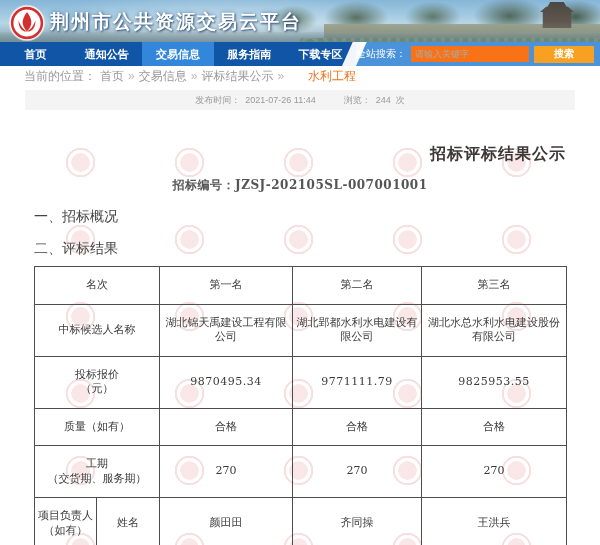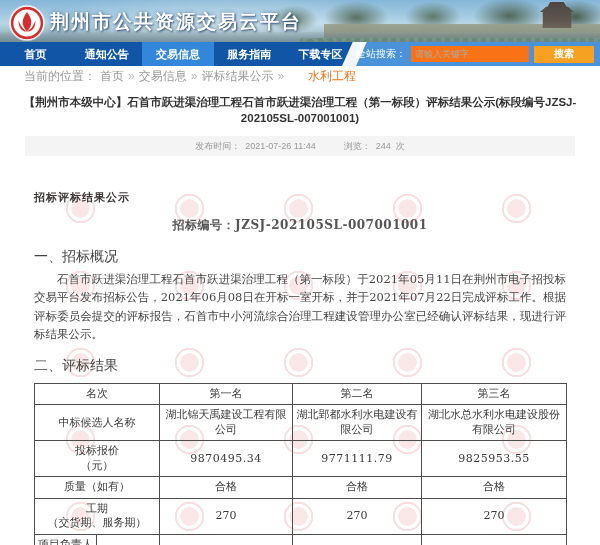--- a/index.html
+++ b/index.html
@@ -64,31 +64,31 @@
     padding: 8px 10px 6px; line-height: 1.4; }
   .meta-bar { height: 20px; margin: 4px 25px 0; background: #f4f4f4; display: flex;
     align-items: center; justify-content: center; font-size: 9px; color: #999; gap: 5px; }
   .meta-gap { width: 18px; }
 
   
   .content { position: relative; padding: 0 34px;
     font-family: "DejaVu Serif", "Liberation Serif", serif; color: #444;
     background-image: radial-gradient(circle, rgba(217,96,96,0.15) 0 9px, rgba(255,255,255,0) 9.5px 12.5px, rgba(217,96,96,0.20) 13px 14.5px, rgba(255,255,255,0) 15px);
     background-size: 109px 77px; background-position: 26px 14px; }
-  .notice-heading { font-size: 11px; font-weight: bold; color: #3e3838; text-align: left;
+  .notice-heading { font-size: 16px; font-weight: bold; color: #3e3838; text-align: right;
     padding-top: 34px; letter-spacing: 1px; }
   .tender-no { font-size: 12px; color: #555; text-align: center; margin-top: 12px; letter-spacing: 0.5px; font-weight: bold; }
   .sec-title { font-size: 14px; color: #444; margin-top: 14px; }
   .body-text { font-size: 11.5px; line-height: 1.58; text-indent: 2em; margin-top: 4px;
     text-align: justify; color: #454545; }
 
   
   table { border-collapse: collapse; width: 532px; margin-top: 8px; table-layout: fixed; }
   td { border: 1px solid #4d4d4d; font-size: 11px; color: #3a3a3a; text-align: center;
-    vertical-align: middle; padding: 3px 3px; line-height: 1.32;
+    vertical-align: middle; padding: 11px 3px; line-height: 1.32;
     font-family: "DejaVu Serif", "Liberation Serif", serif; }
   .pre { white-space: pre-line; }
   .num { letter-spacing: 0.5px; }
 </style>
 </head>
 <body>
 
 <div>
 
   <div class="banner">
@@ -133,36 +133,34 @@
     <span>当前的位置：</span>
     <a>首页</a>
     <span class="sep">»</span>
     <a>交易信息</a>
     <span class="sep">»</span>
     <a>评标结果公示</a>
     <span class="sep">»</span>
     <span class="current">水利工程</span>
   </div>
 
-  <h1 class="art-title">【荆州市本级中心】石首市跃进渠治理工程石首市跃进渠治理工程（第一标段）评标结果公示(标段编号JZSJ-202105SL-007001001)</h1>
   <div class="meta-bar">
     <span>发布时间：</span>
       <span>2021-07-26 11:44</span>
     <span class="meta-gap"></span>
     <span>浏览：</span>
     <span>244</span>
     <span>次</span>
   </div>
 
   <div class="content">
     <div class="notice-heading">招标评标结果公示</div>
     <div class="tender-no">招标编号：JZSJ-202105SL-007001001</div>
 
     <div class="sec-title">一、招标概况</div>
-    <p class="body-text">石首市跃进渠治理工程石首市跃进渠治理工程（第一标段）于2021年05月11日在荆州市电子招投标交易平台发布招标公告，2021年06月08日在开标一室开标，并于2021年07月22日完成评标工作。根据评标委员会提交的评标报告，石首市中小河流综合治理工程建设管理办公室已经确认评标结果，现进行评标结果公示。</p>
 
     <div class="sec-title">二、评标结果</div>
 
     <table>
       <colgroup>
           <col style="width:62px">
           <col style="width:63px">
           <col style="width:133px">
           <col style="width:129px">
           <col style="width:145px">

